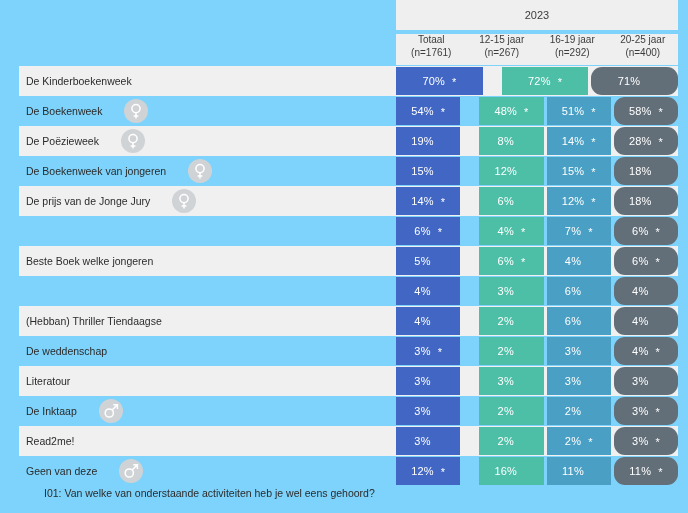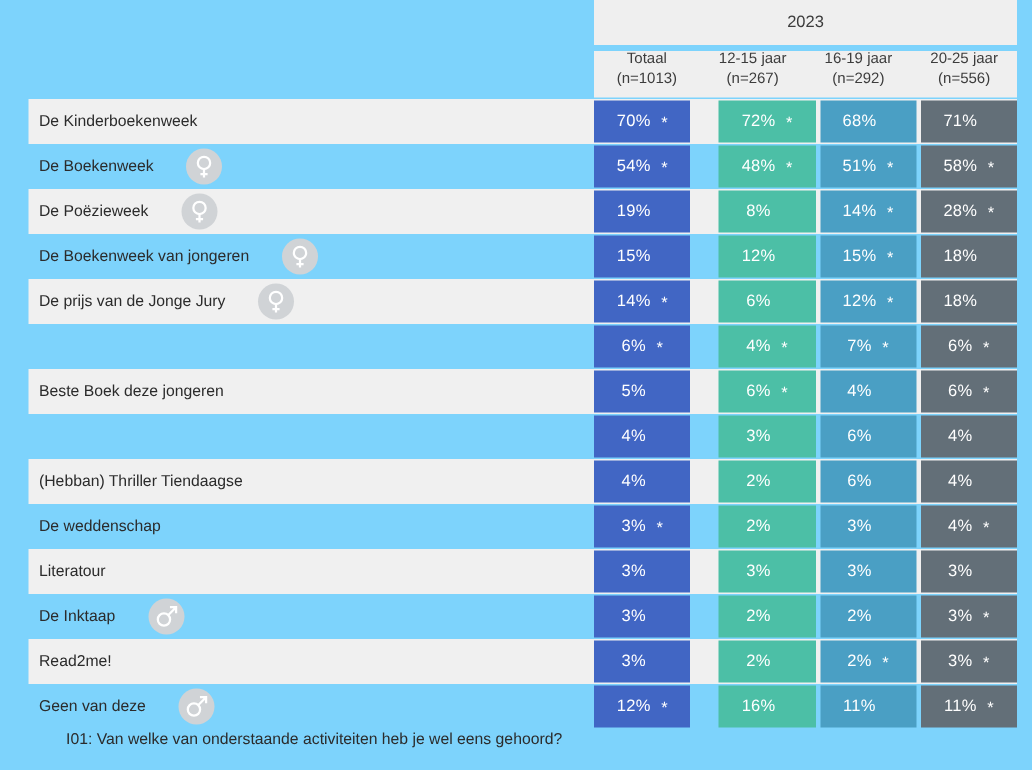--- a/index.html
+++ b/index.html
@@ -140,21 +140,21 @@
     margin-left: 7px;
     line-height: 1;
     position: relative;
     top: 1px;
   }
   .cell .sig.empty { visibility: hidden; }
 
   .c0 { background: #4166c4; }
   .c1 { background: #4cbfa6; margin-left: 16px; }
   .c2 { background: #4a9fc4; }
-  .c3 { background: #636f78; }
+  .c3 { background: #636f78; border-radius: 11px; }
 
   
   #footer {
     position: absolute;
     left: 44px;
     top: 487px;
     font-size: 10.5px;
     color: #2b2b2b;
   }
 </style>
@@ -163,54 +163,50 @@
 
 <div id="page">
 
   <div id="header-year">
     <span class="year-label">2023</span>
   </div>
 
   <div id="header-cols">
       <div class="col-head">
         <span class="ch-name">Totaal</span>
-        <span class="ch-n">(n=1013)</span>
+        <span class="ch-n">(n=1761)</span>
       </div>
       <div class="col-head">
         <span class="ch-name">12-15 jaar</span>
         <span class="ch-n">(n=267)</span>
       </div>
       <div class="col-head">
         <span class="ch-name">16-19 jaar</span>
         <span class="ch-n">(n=292)</span>
       </div>
       <div class="col-head">
         <span class="ch-name">20-25 jaar</span>
-        <span class="ch-n">(n=556)</span>
+        <span class="ch-n">(n=400)</span>
       </div>
     </div>
 
   <div id="rows">
       <div class="row alt">
         <div class="band"></div>
         <div class="label-wrap">
           <span class="label">De Kinderboekenweek</span>
         </div>
         <div class="cells">
           <div class="cell c0">
             <span class="val">70%</span>
             <span class="sig">*</span>
           </div>
           <div class="cell c1">
             <span class="val">72%</span>
             <span class="sig">*</span>
-          </div>
-          <div class="cell c2">
-            <span class="val">68%</span>
-            <span class="sig empty">*</span>
           </div>
           <div class="cell c3">
             <span class="val">71%</span>
             <span class="sig empty">*</span>
           </div>
         </div>
       </div>
       <div class="row">
         <div class="band"></div>
         <div class="label-wrap">
@@ -352,21 +348,21 @@
           </div>
           <div class="cell c3">
             <span class="val">6%</span>
             <span class="sig">*</span>
           </div>
         </div>
       </div>
       <div class="row alt">
         <div class="band"></div>
         <div class="label-wrap">
-          <span class="label">Beste Boek deze jongeren</span>
+          <span class="label">Beste Boek welke jongeren</span>
         </div>
         <div class="cells">
           <div class="cell c0">
             <span class="val">5%</span>
             <span class="sig empty">*</span>
           </div>
           <div class="cell c1">
             <span class="val">6%</span>
             <span class="sig">*</span>
           </div>

